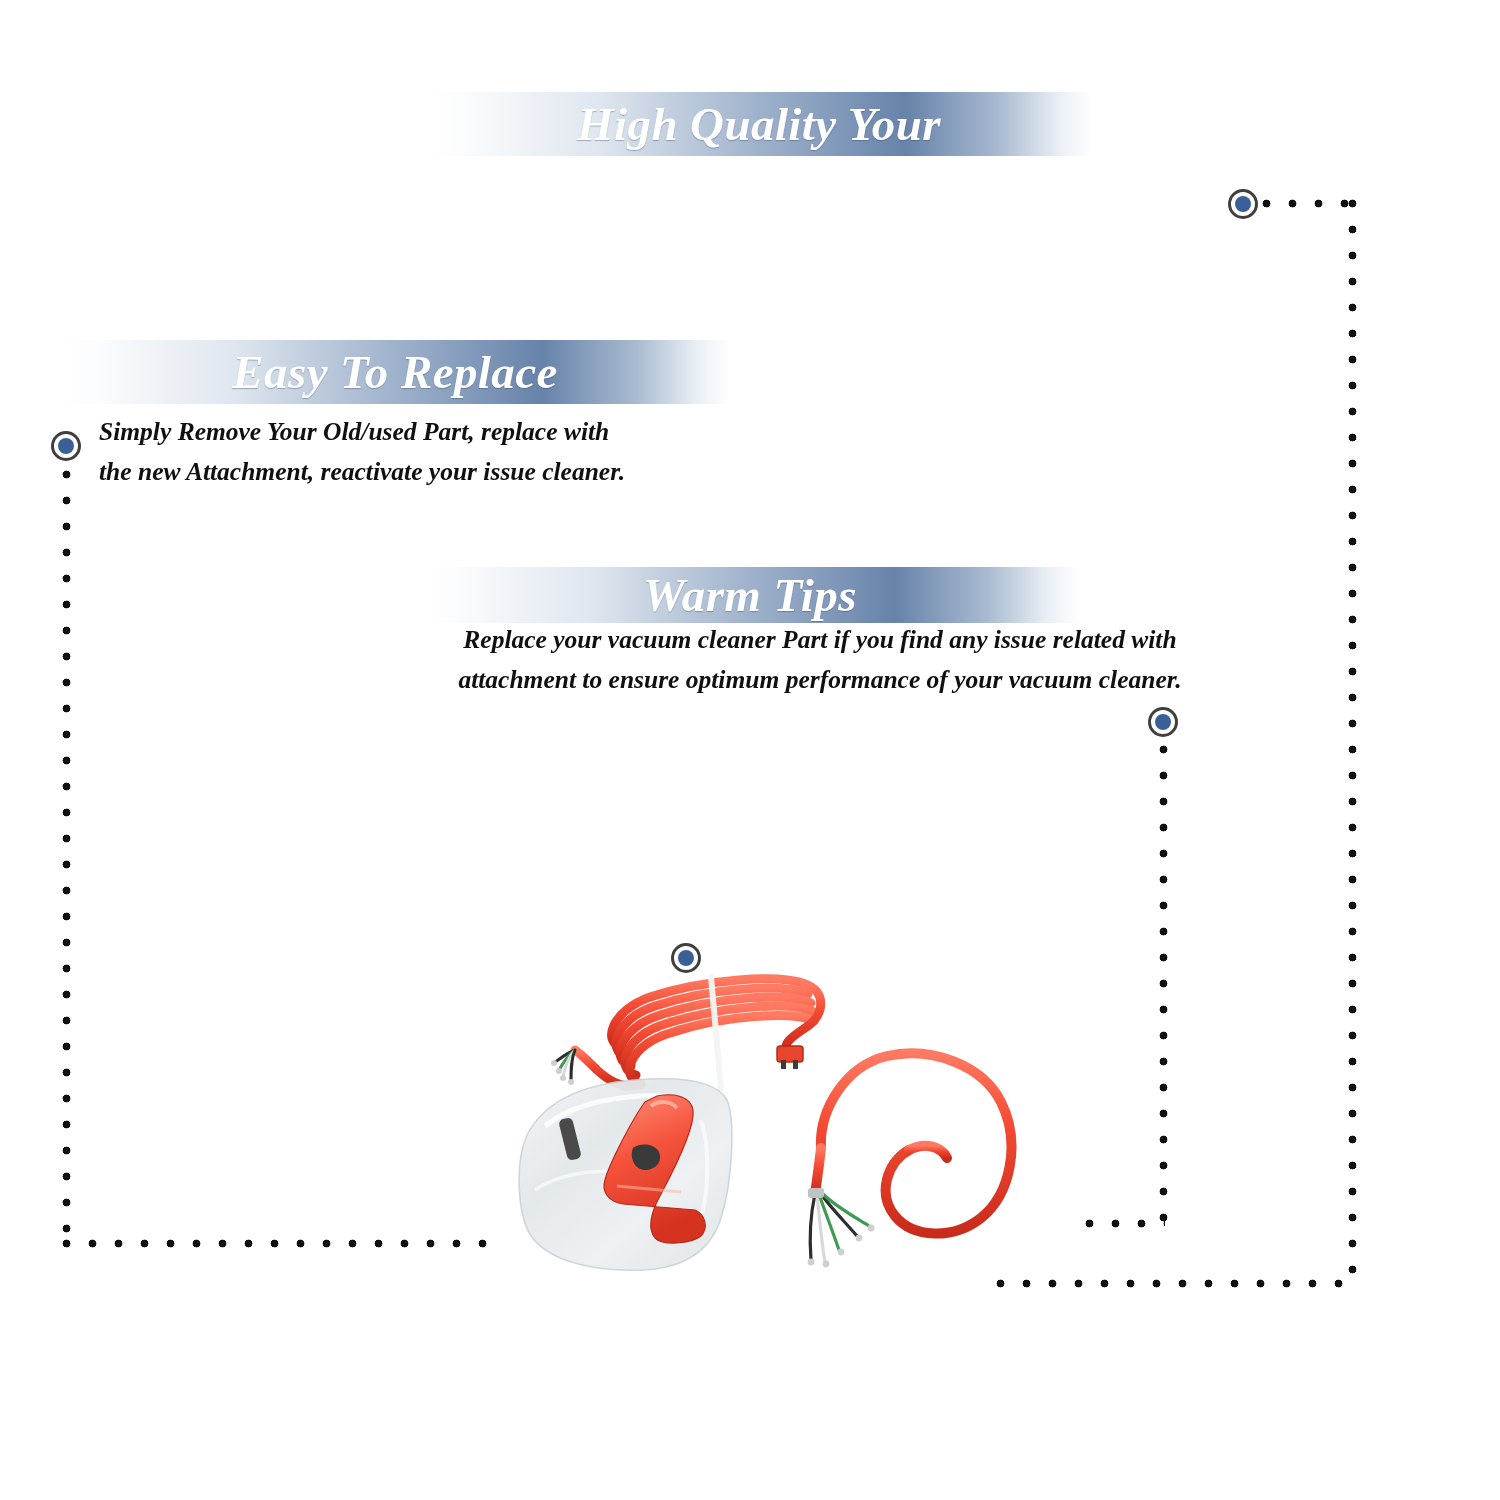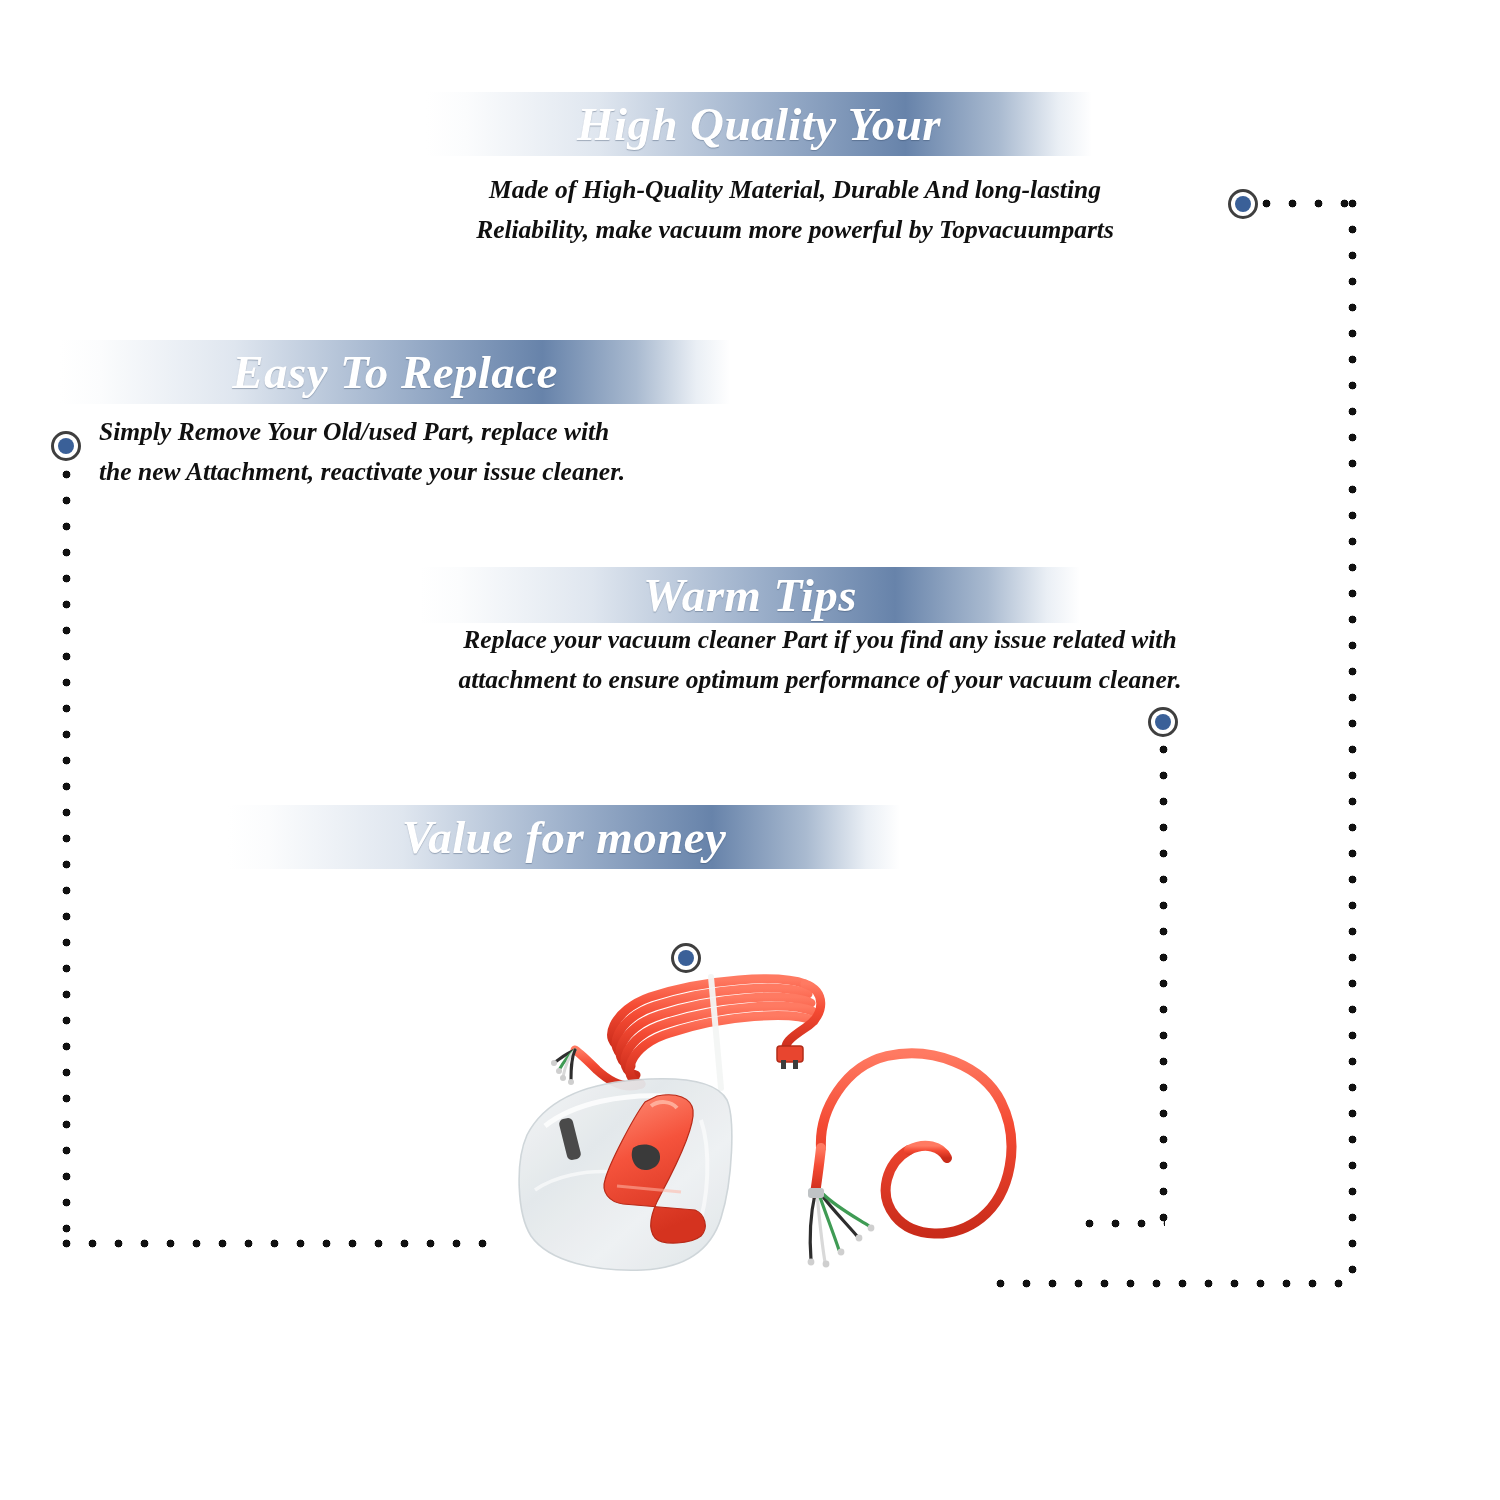--- a/index.html
+++ b/index.html
@@ -121,41 +121,36 @@
 
   <div class="dot-v" style="left:62px; top:470px; height:780px;"></div>
   <div class="dot-h" style="left:62px; top:1239px; width:440px;"></div>
 
   <div class="dot-v" style="left:1159px; top:745px; height:480px;"></div>
   <div class="dot-h" style="left:1085px; top:1219px; width:80px;"></div>
 
   <div class="banner" style="left:426px; top:92px; width:666px; height:64px;">
     <span class="banner-text">High Quality Your</span>
   </div>
-  <div class="body-copy center" style="left:400px; top:170px; width:790px;">Made of  High-Quality Material, Durable And long-lasting
-Reliability, make vacuum more powerful by Topvacuumparts</div>
   <div class="node" style="left:1228px; top:189px;"></div>
 
   <div class="banner" style="left:60px; top:340px; width:670px; height:64px;text-align:right;">
     <span class="banner-text">Easy To Replace</span>
   </div>
   <div class="body-copy left" style="left:99px; top:412px; width:760px;">Simply Remove Your Old/used Part, replace with
 the new Attachment, reactivate your issue cleaner.</div>
   <div class="node" style="left:51px; top:431px;"></div>
 
   <div class="banner" style="left:420px; top:567px; width:660px; height:56px;">
     <span class="banner-text">Warm Tips</span>
   </div>
   <div class="body-copy center" style="left:390px; top:620px; width:860px;font-style:italic;">Replace your vacuum cleaner Part if you find any issue related with
 attachment to ensure optimum performance of your vacuum cleaner.</div>
   <div class="node" style="left:1148px; top:707px;"></div>
 
-  <div class="banner" style="left:228px; top:805px; width:672px; height:64px;">
-    <span class="banner-text">Value for money</span>
-  </div>
   <div class="node" style="left:671px; top:943px;"></div>
 
   <svg id="product-photo" viewBox="0 0 540 345" aria-hidden="true">
     <defs>
       <linearGradient id="gCordA" x1="0" y1="0" x2="0" y2="1">
         <stop offset="0%" stop-color="#ff7a62"></stop>
         <stop offset="40%" stop-color="#f44a33"></stop>
         <stop offset="100%" stop-color="#c92b1a"></stop>
       </linearGradient>
       <linearGradient id="gBag" x1="0" y1="0" x2="1" y2="1">

